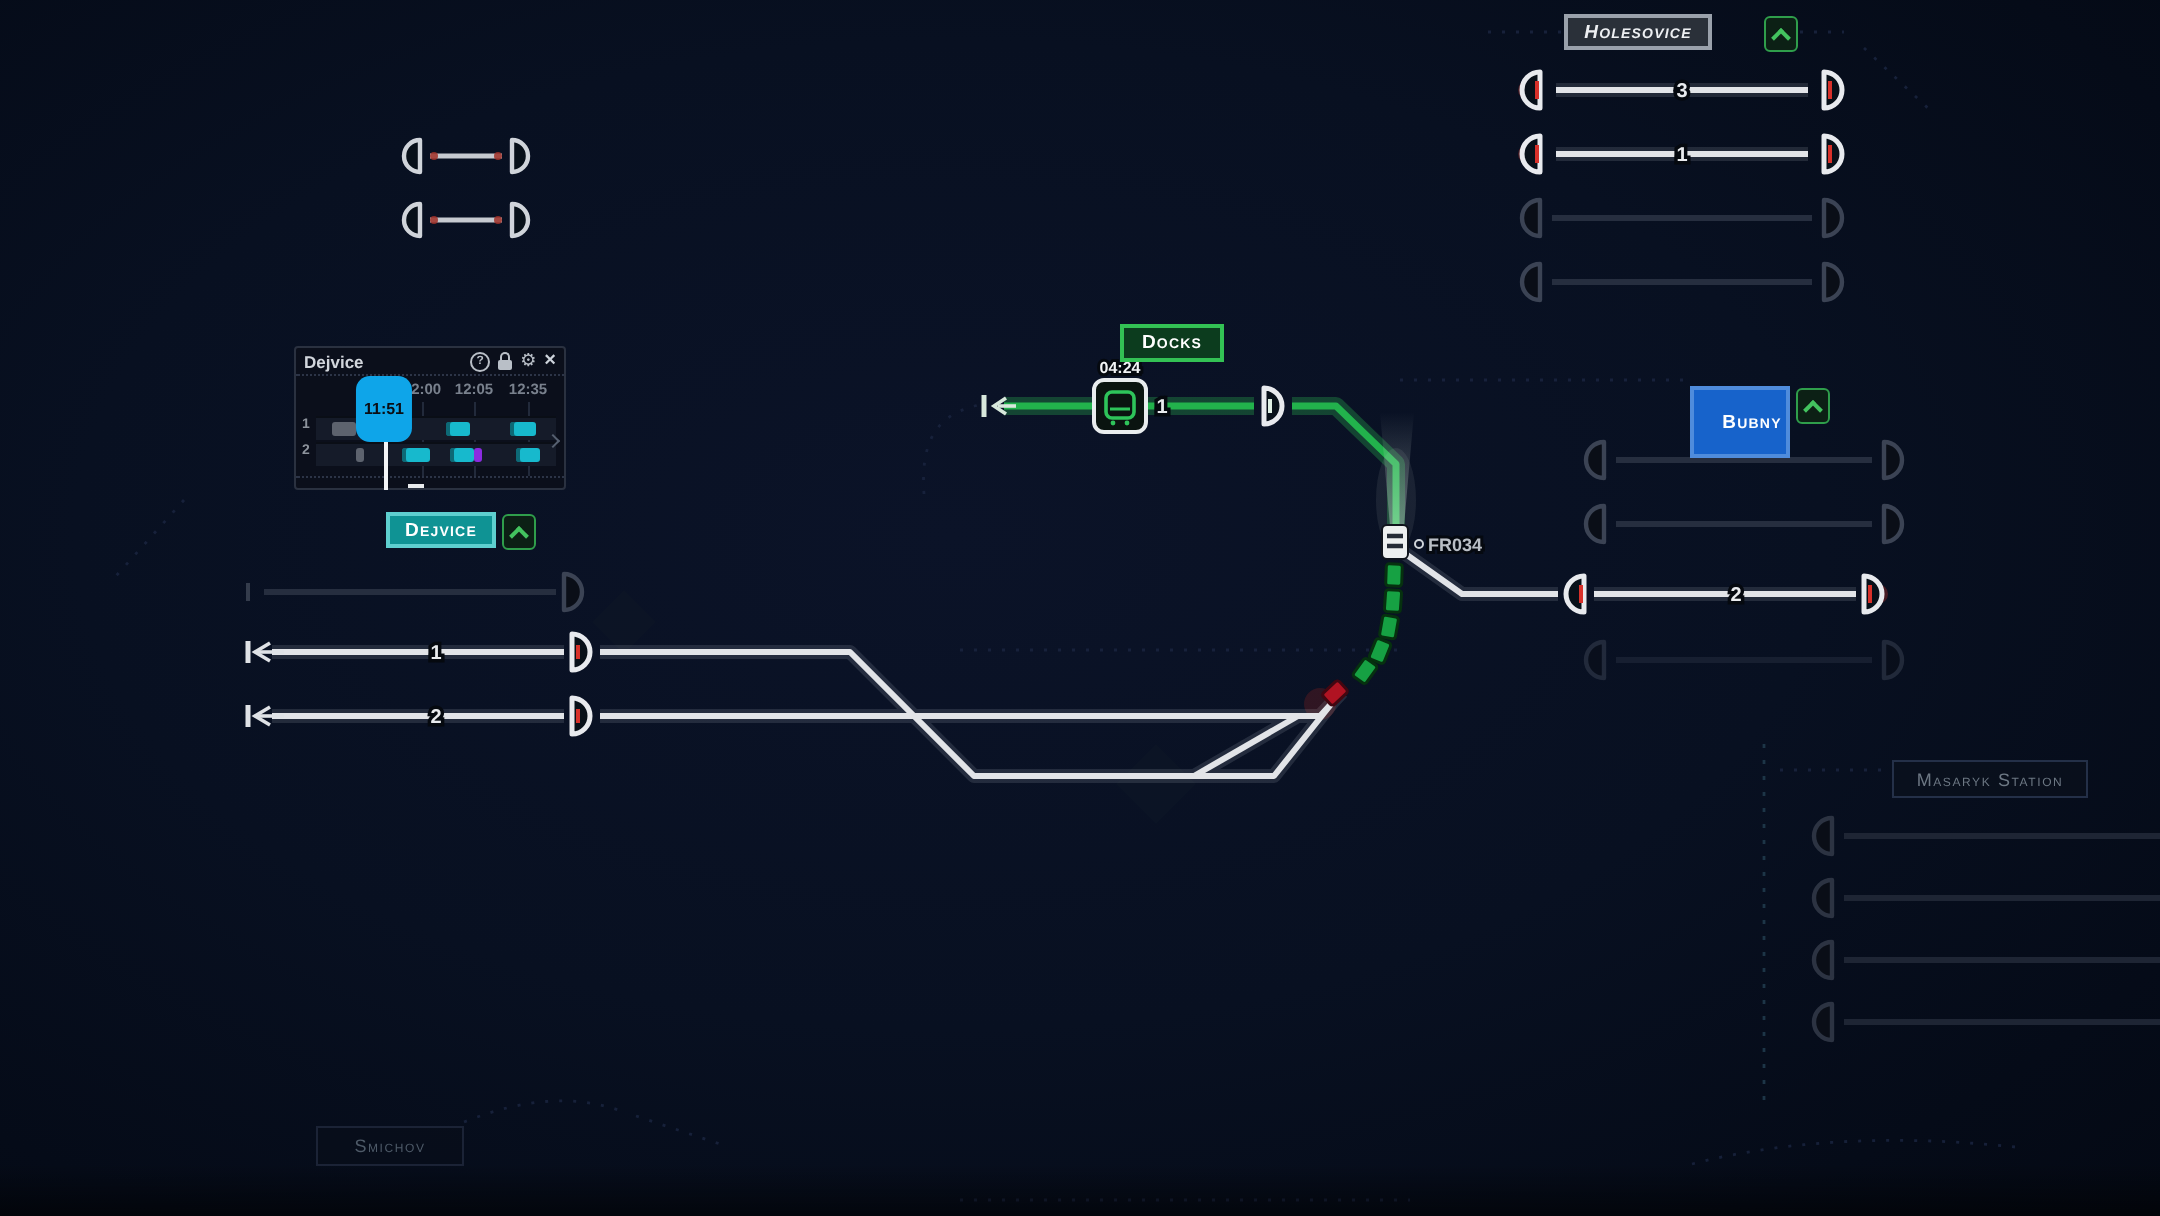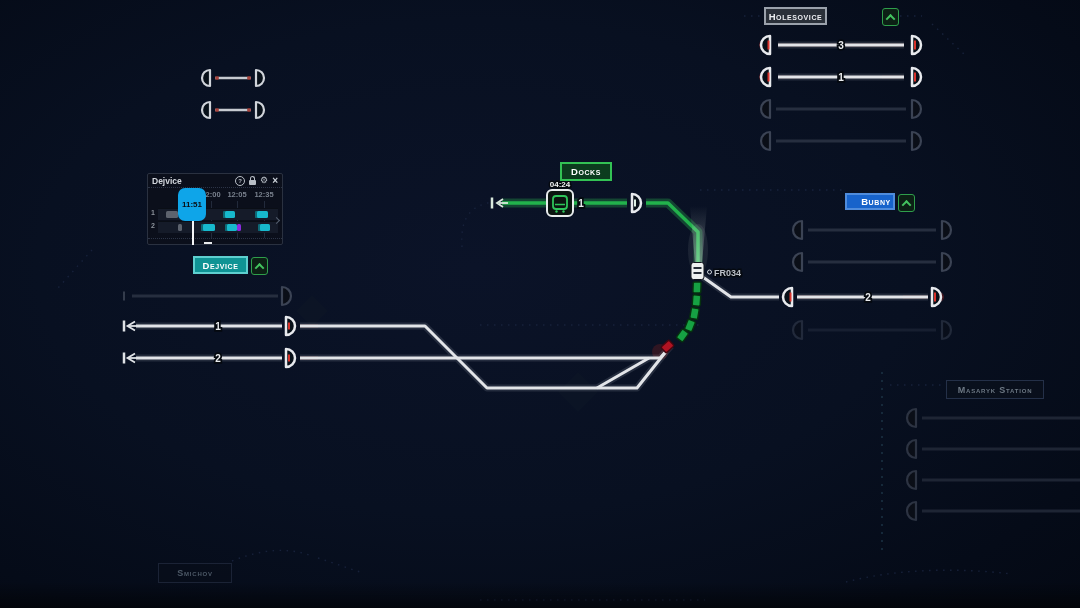--- a/index.html
+++ b/index.html
@@ -7,26 +7,26 @@
     background:radial-gradient(1150px 650px at 44% 44%, #0b1328 0%, #081021 38%, #050b18 62%, #030710 85%, #02050c 100%);
     font-family:"Liberation Sans",sans-serif;}
   #stage:after{content:"";position:absolute;left:0;right:0;bottom:0;height:26px;pointer-events:none;
     background:linear-gradient(rgba(0,0,0,0),rgba(0,0,0,.55));}
   svg text{font-family:"Liberation Sans",sans-serif;font-weight:700;}
   .tnum{fill:#e9ebee;stroke:#05090f;stroke-width:3.5px;paint-order:stroke;font-size:10px;}
 
   
   .plate{position:absolute;display:flex;align-items:center;justify-content:center;box-sizing:border-box;
     font-weight:700;font-size:9.5px;font-variant:small-caps;letter-spacing:.6px;color:#fff;border:2px solid;cursor:pointer;}
-  #plate-holesovice{left:764px;top:7px;width:63px;height:18px;background:#2a3039;border-color:#9aa1ab;color:#edeff2;}
+  #plate-holesovice{left:782px;top:7px;width:74px;height:18px;background:#2a3039;border-color:#9aa1ab;color:#edeff2;font-style:italic;}
   #plate-docks{left:560px;top:162px;width:52px;height:19px;background:#0c3c1e;border-color:#33c254;}
-  #plate-bubny{left:845px;top:193px;width:50px;height:17px;background:#1763cb;border-color:#4f8cdc;padding-left:12px;}
+  #plate-bubny{left:845px;top:193px;width:50px;height:36px;background:#1763cb;border-color:#4f8cdc;padding-left:12px;}
   #plate-dejvice{left:193px;top:256px;width:55px;height:18px;background:#0f9394;border-color:#5ecfcf;}
   .plate-dim{position:absolute;display:flex;align-items:center;justify-content:center;box-sizing:border-box;
-    font-weight:700;font-size:9px;font-variant:small-caps;letter-spacing:.8px;border:1px solid #243048;background:rgba(12,17,28,.5);}
+    font-weight:400;font-size:9px;font-variant:small-caps;letter-spacing:.8px;border:1px solid #243048;background:rgba(12,17,28,.5);}
   #plate-masaryk{left:946px;top:380px;width:98px;height:19px;color:#6d7884;}
   #plate-smichov{left:158px;top:563px;width:74px;height:20px;color:#4e5a68;border-color:#1b2336;background:rgba(10,14,24,.4);}
 
   .collapse-btn{position:absolute;width:15px;height:16px;background:#0c2015;border:1px solid #2f9e4b;border-radius:3px;
     display:flex;align-items:center;justify-content:center;cursor:pointer;}
   .chev-up{width:5px;height:5px;border-top:2px solid #43c35f;border-left:2px solid #43c35f;transform:rotate(45deg) translate(1px,1px);}
   #btn-holesovice{left:882px;top:8px;} #btn-bubny{left:898px;top:194px;} #btn-dejvice{left:251px;top:257px;}
 
   
   #panel{position:absolute;left:147px;top:173px;width:136px;height:72px;background:rgba(11,16,27,.96);

